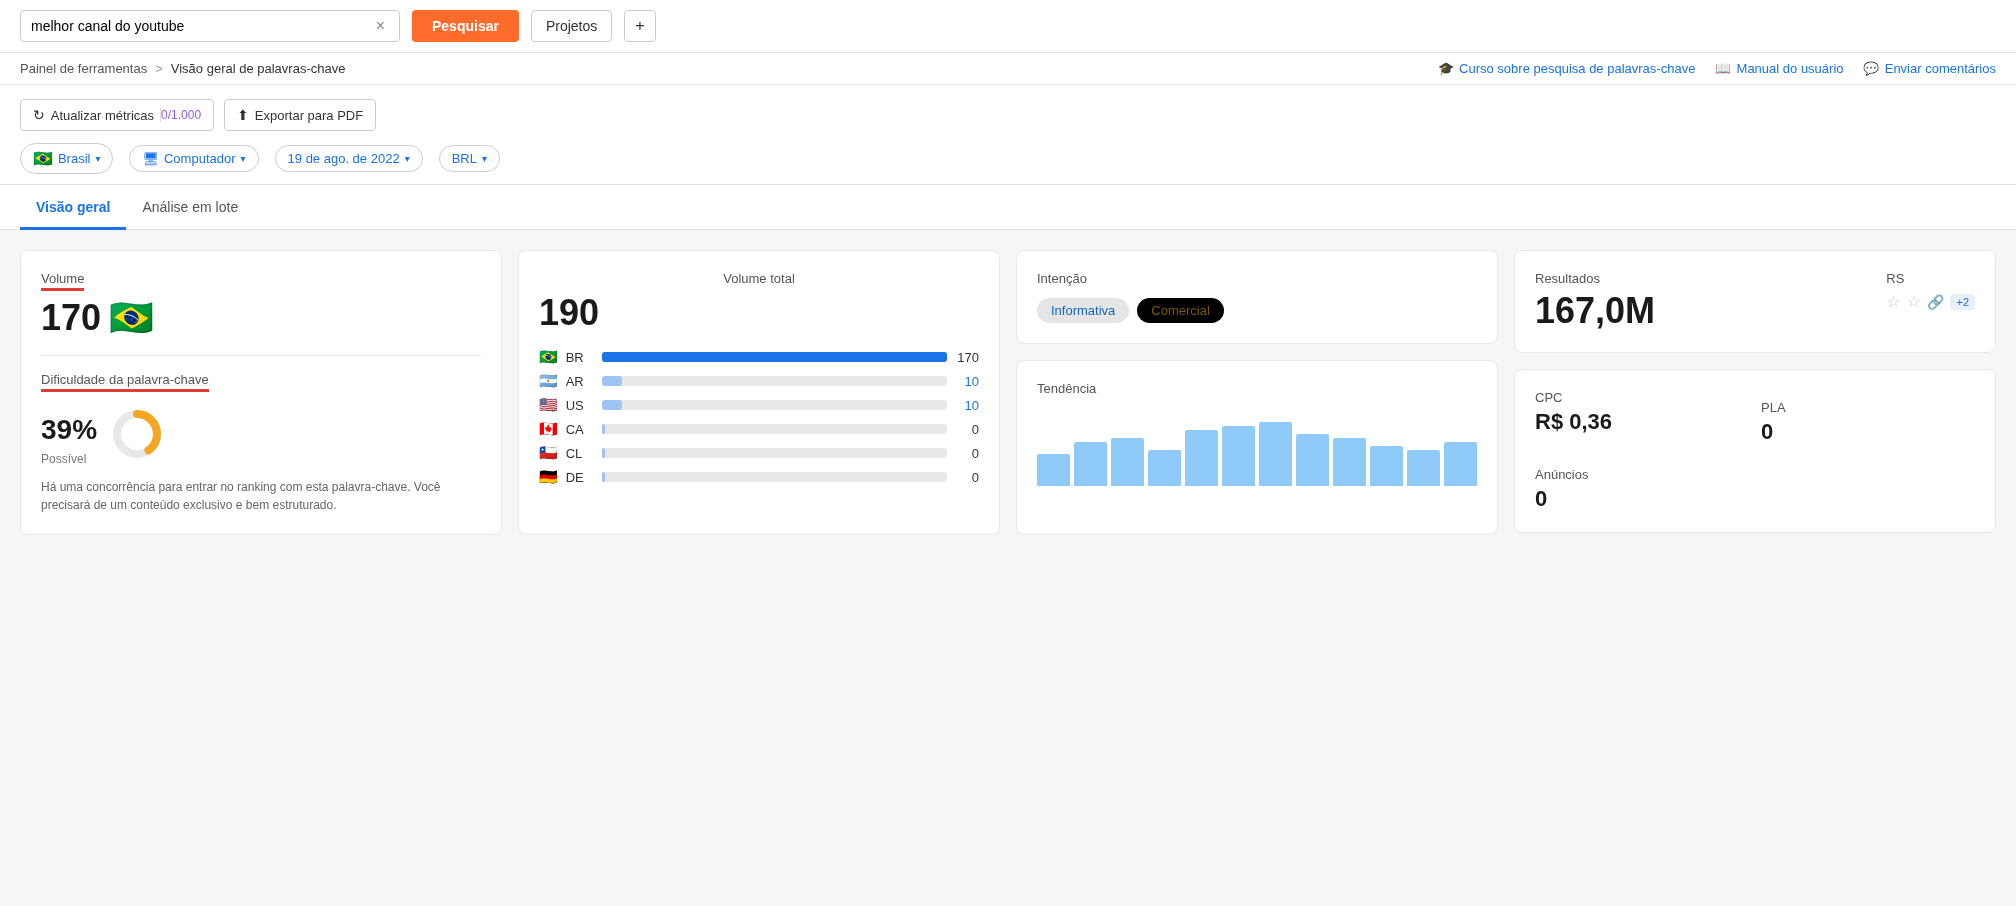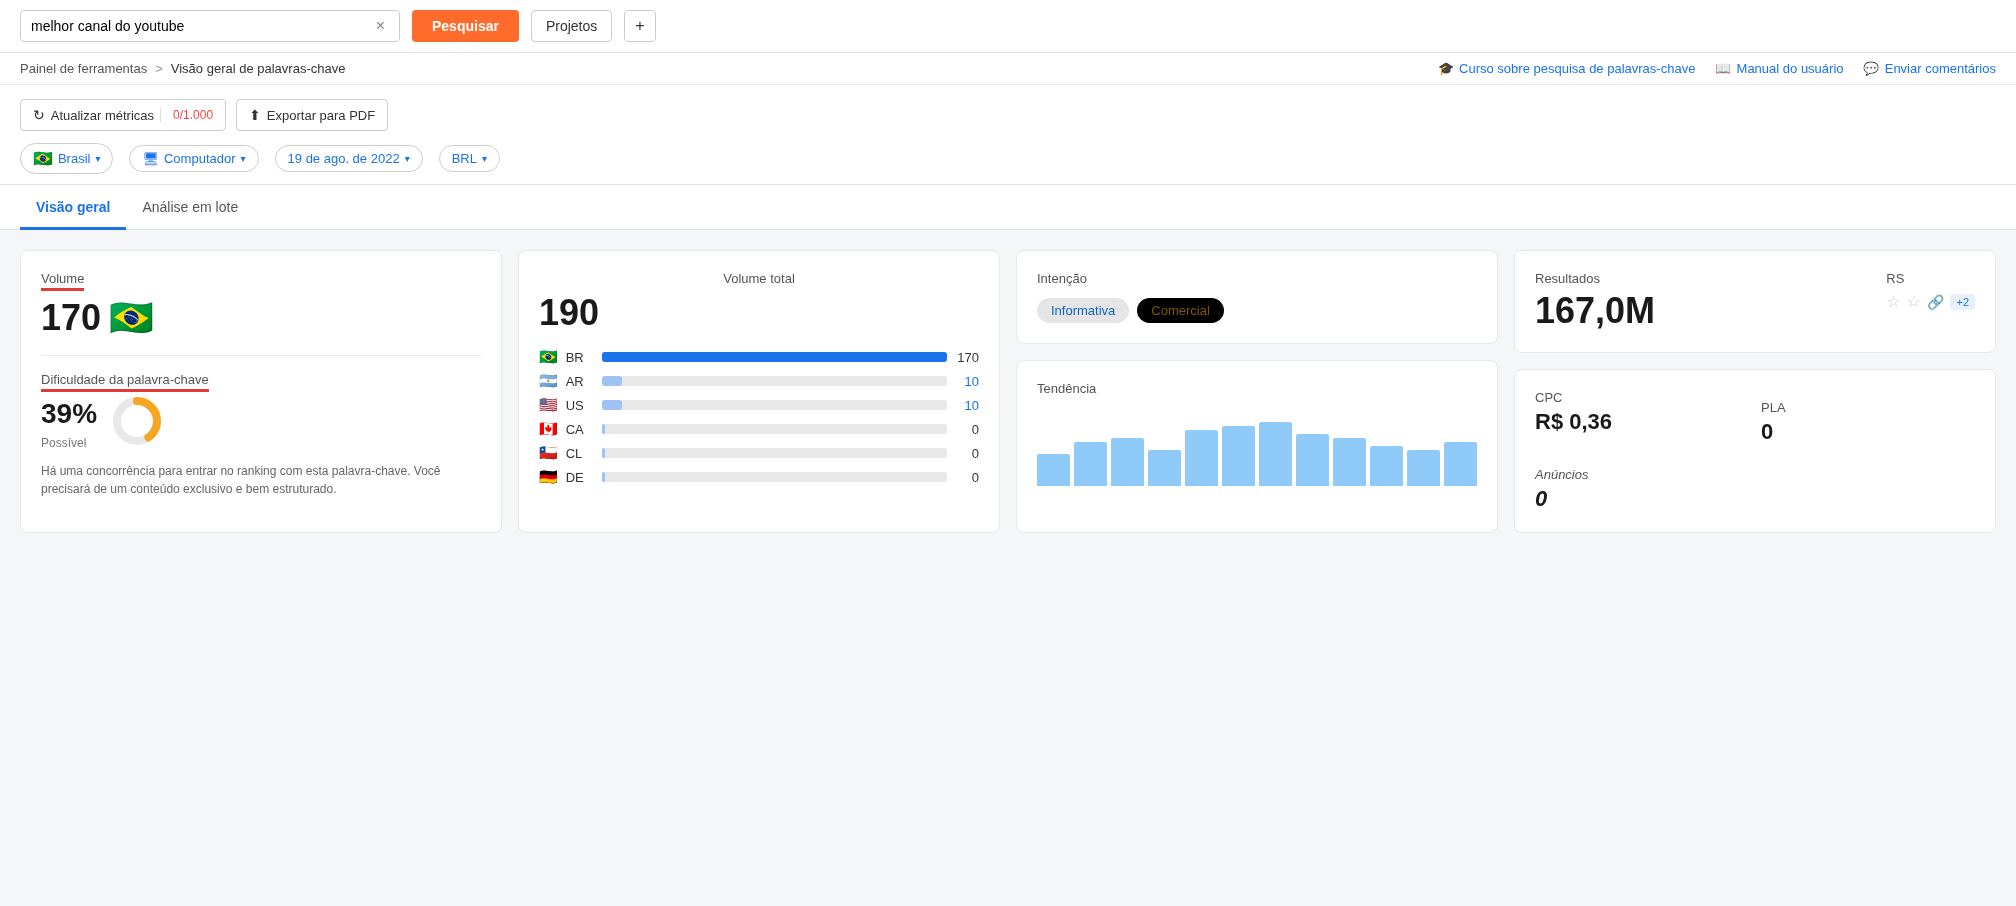--- a/index.html
+++ b/index.html
@@ -48,21 +48,21 @@
     .card { background: #fff; border-radius: 8px; border: 1px solid #e8e8e8; padding: 20px; }
 
     
     .card-label { font-size: 13px; color: #555; margin-bottom: 4px; }
     .red-underline { border-bottom: 3px solid #e53935; display: inline-block; padding-bottom: 2px; }
     .volume-value { font-size: 36px; font-weight: 700; margin: 6px 0; display: flex; align-items: center; gap: 8px; }
     .divider { border: none; border-top: 1px solid #e8e8e8; margin: 16px 0; }
     .kd-label { font-size: 13px; color: #555; }
     .kd-value { font-size: 28px; font-weight: 700; margin: 6px 0; }
     .kd-possible { font-size: 12px; color: #777; margin-top: 2px; }
-    .kd-row { display: flex; align-items: center; gap: 14px; margin-top: 0; }
+    .kd-row { display: flex; gap: 14px; margin-top: 16px; }
     .kd-desc { font-size: 12px; color: #666; line-height: 1.5; margin-top: 12px; }
 
     
     .donut { width: 52px; height: 52px; }
 
     
     .vt-label { font-size: 13px; color: #555; margin-bottom: 6px; text-align: center; }
     .vt-value { font-size: 36px; font-weight: 700; margin-bottom: 14px; }
     .country-row { display: flex; align-items: center; gap: 8px; margin: 6px 0; }
     .country-code { font-size: 13px; color: #333; width: 28px; }
@@ -147,21 +147,21 @@
     </a>
   </div>
 </div>
 
 <div class="page-header">
   <div class="page-title-row">
     <div class="header-actions">
       <button class="refresh-btn">
         <span style="font-size:14px;">↻</span>
         <span>Atualizar métricas</span>
-        <span style="color:#ef4444;font-size:12px;border-left:1px solid #ddd;padding-left:12px;">0/1.000</span>
+        <span style="color:#8b5cf6;font-size:12px;border-left:1px solid #ddd;padding-left:0;">0/1.000</span>
       </button>
       <button class="export-btn">
         <span style="font-size:14px;">⬆</span>
         <span>Exportar para PDF</span>
       </button>
     </div>
   </div>
   <div class="filter-row">
     <button class="filter-btn">
       <span class="flag">🇧🇷</span>
@@ -320,21 +320,21 @@
     <div class="card">
       <div class="metrics-grid">
         <div class="metric-item">
           <div class="metric-label">CPC</div>
           <div class="metric-value">R$ 0,36</div>
         </div>
         <div class="metric-item" style="margin-top:10px;">
           <div class="metric-label">PLA</div>
           <div class="metric-value">0</div>
         </div>
-        <div class="metric-item" style="margin-top:10px;font-style:italic;">
+        <div class="metric-item" style="margin-top:10px;">
           <div class="metric-label">Anúncios</div>
           <div class="metric-value">0</div>
         </div>
       </div>
     </div>
   </div>
 
 </div>
 
 </body></html>

